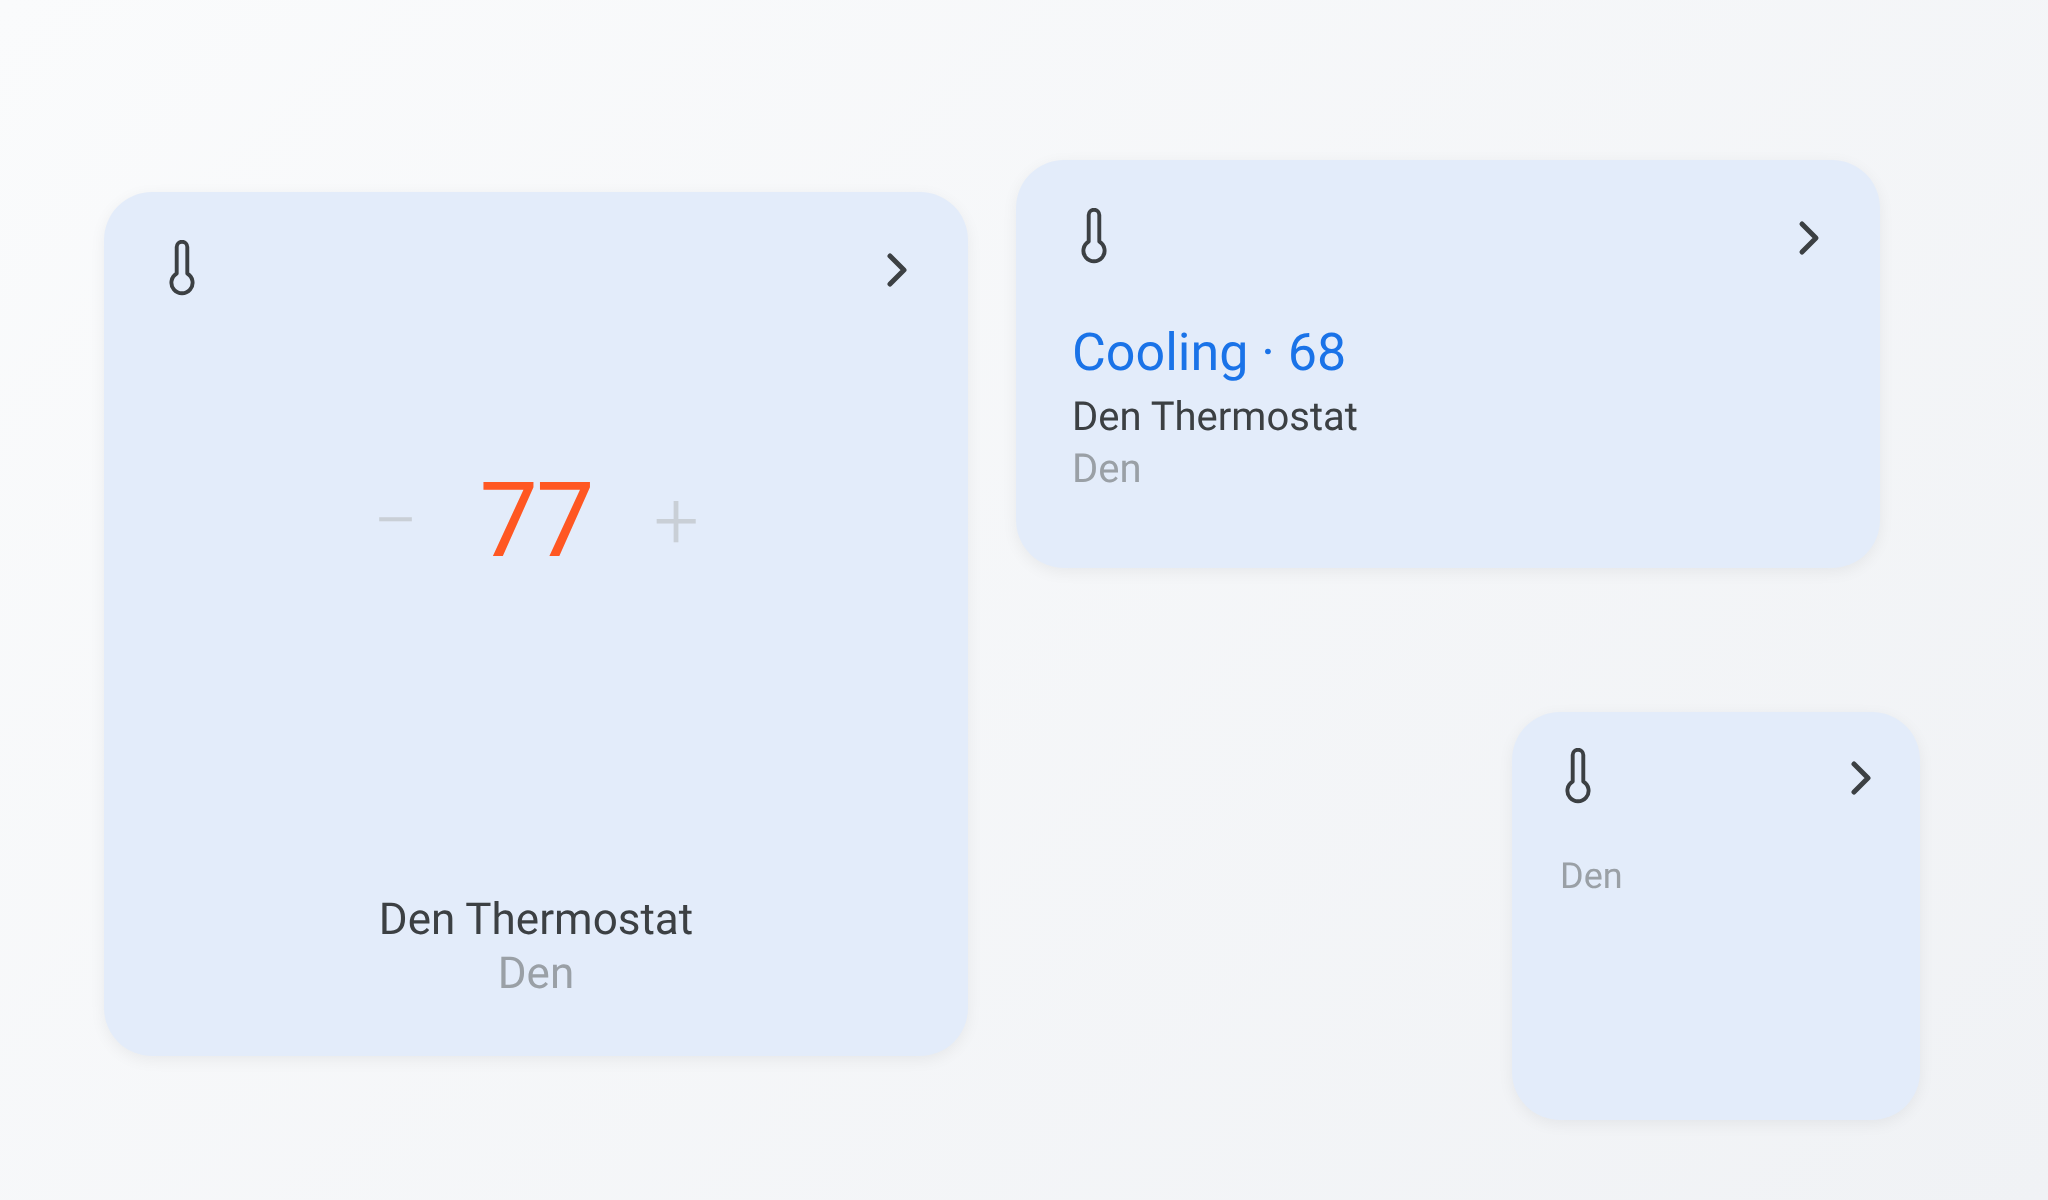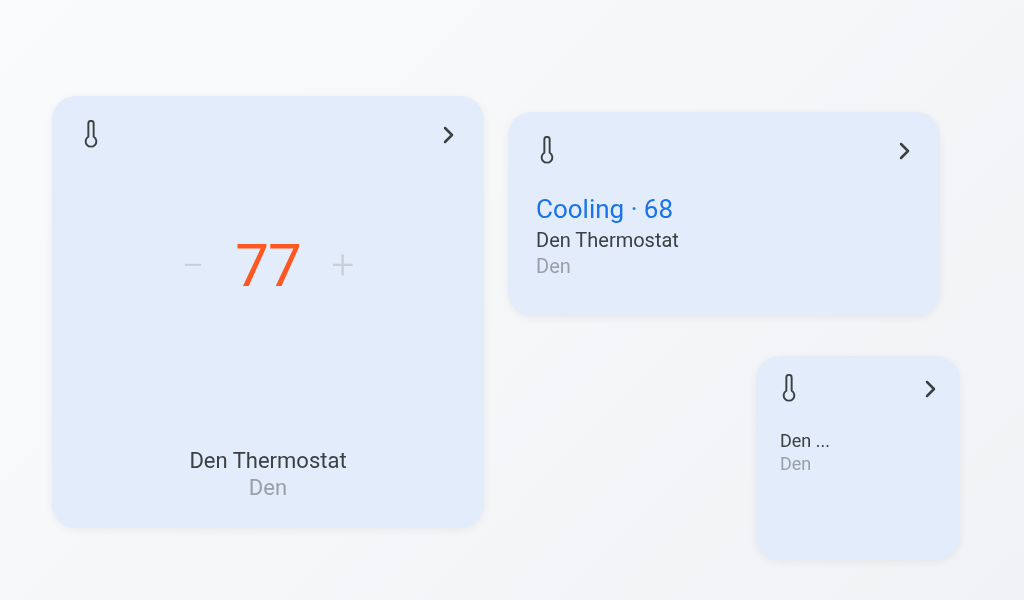--- a/index.html
+++ b/index.html
@@ -18,21 +18,21 @@
       box-shadow: 0 2px 8px rgba(0,0,0,0.06);
     }
     .card-large {
       left: 52px;
       top: 96px;
       width: 432px;
       height: 432px;
     }
     .card-medium {
       left: 508px;
-      top: 112px;
+      top: 80px;
       width: 432px;
       height: 204px;
     }
     .card-small {
       left: 756px;
       top: 356px;
       width: 204px;
       height: 204px;
     }
     .card-header {
@@ -59,21 +59,21 @@
     .btn-pm {
       font-size: 40px;
       font-weight: 300;
       color: #c9cfd6;
       width: 44px;
       text-align: center;
       cursor: pointer;
       user-select: none;
     }
     .temp-heat {
-      font-size: 60px;
+      font-size: 52px;
       font-weight: 400;
       color: #ff5722;
       letter-spacing: -1px;
     }
     .temp-cool {
       font-size: 56px;
       font-weight: 400;
       color: #1a73e8;
       letter-spacing: -1px;
     }
@@ -192,16 +192,15 @@
         <path d="M9 4 a3 3 0 0 1 6 0 v15 a6 6 0 1 1 -6 0 z" stroke-linejoin="round"></path>
       </svg>
     </span>
     <span>
       <svg class="chevron" viewBox="0 0 24 24" fill="none" stroke="#3c4043" stroke-width="2.5" stroke-linecap="round" stroke-linejoin="round">
         <polyline points="9 5 16 12 9 19"></polyline>
       </svg>
     </span>
   </div>
   <div class="small-body">
-    <div class="device-small">Den ...</div>
     <div class="room-small">Den</div>
   </div>
 </div>
 
 </body></html>

